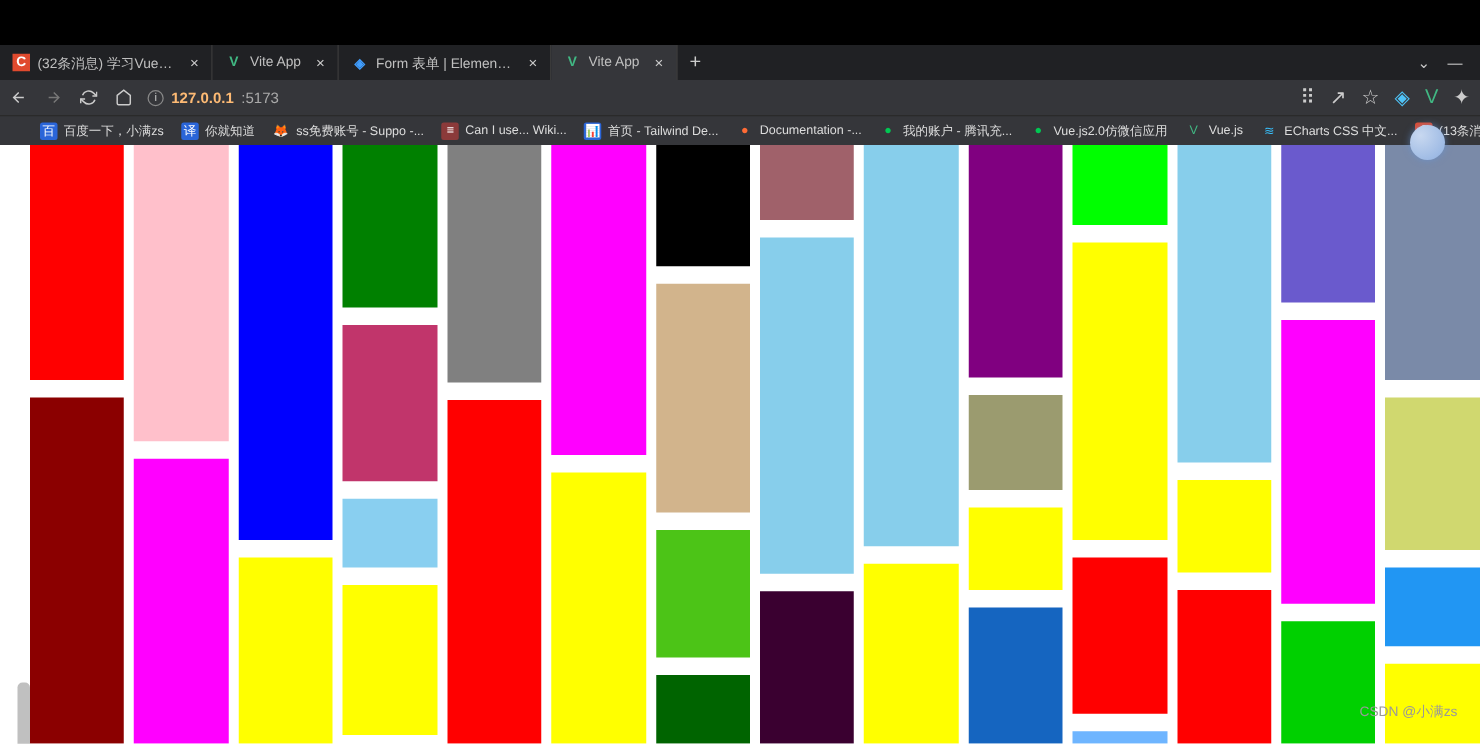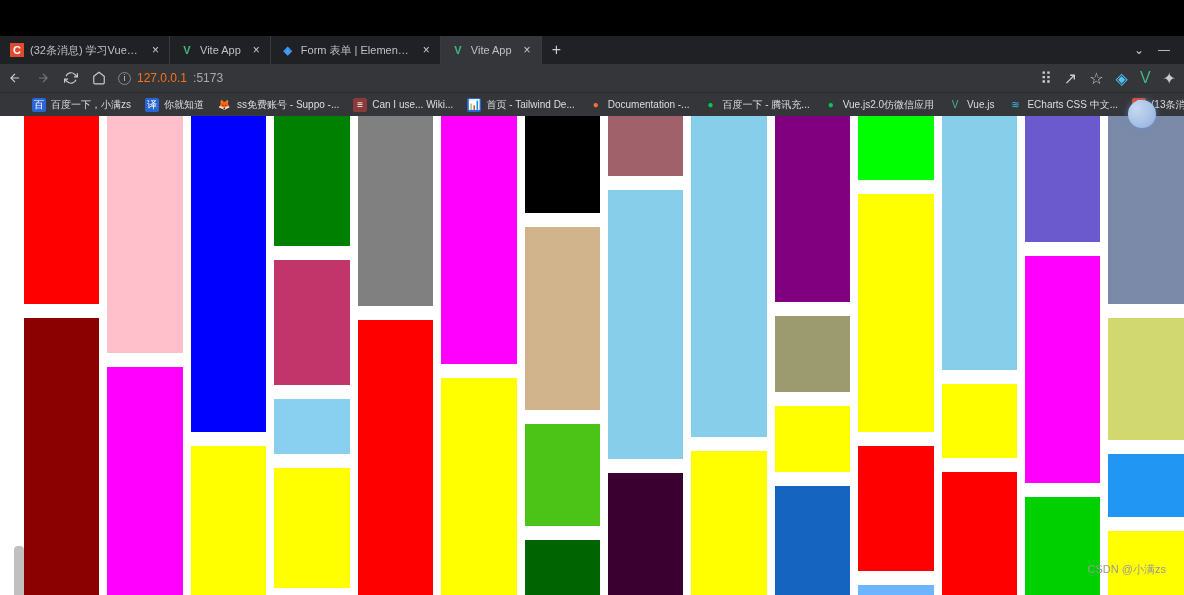--- a/index.html
+++ b/index.html
@@ -15,21 +15,21 @@
     .tab-title { white-space: nowrap; overflow: hidden; text-overflow: ellipsis; max-width: 110px; }
     .newtab { color: #ccc; padding: 0 10px; cursor: pointer; font-size: 16px; }
     .window-controls { margin-left: auto; display: flex; gap: 14px; padding-right: 14px; color: #ccc; }
     .window-btn { cursor: pointer; font-size: 12px; }
     
     .addrbar { background: #35363a; height: 28px; display: flex; align-items: center; padding: 0 8px; gap: 12px; }
     .nav-icons { display: flex; gap: 14px; color: #ccc; }
     .nav-icon { cursor: pointer; display: flex; align-items: center; }
     .url-area { display: flex; align-items: center; gap: 6px; color: #ccc; font-size: 12px; }
     .info-circle { border: 1px solid #888; border-radius: 50%; width: 13px; height: 13px; display: flex; align-items: center; justify-content: center; font-size: 9px; }
-    .url-host { color: #f97316; }
+    .url-host { color: #fdba74; font-weight: bold; }
     .url-port { color: #aaa; }
     .addr-right { margin-left: auto; display: flex; gap: 12px; color: #ccc; align-items: center; }
     .addr-icon { cursor: pointer; }
     
     .bookbar { background: #35363a; height: 24px; display: flex; align-items: center; padding: 0 14px 0 32px; gap: 14px; border-top: 1px solid #2a2a2a; overflow: hidden; }
     .bm { display: flex; align-items: center; gap: 5px; color: #ddd; font-size: 10px; white-space: nowrap; cursor: pointer; }
     .bm-icon { width: 14px; height: 14px; display: flex; align-items: center; justify-content: center; font-size: 10px; border-radius: 2px; }
     
     .content { position: absolute; top: 116px; left: 24px; right: 0; bottom: 0; overflow: hidden; }
     .masonry { display: flex; gap: 8px; height: 100%; padding-top: -8px;}
@@ -137,21 +137,21 @@
     <div class="bm">
       <span class="bm-icon" style="background: rgb(42, 101, 216); color: rgb(255, 255, 255);">📊</span>
       <span>首页 - Tailwind De...</span>
     </div>
     <div class="bm">
       <span class="bm-icon" style="background: transparent; color: rgb(255, 107, 53);">●</span>
       <span>Documentation -...</span>
     </div>
     <div class="bm">
       <span class="bm-icon" style="background: transparent; color: rgb(0, 200, 83);">●</span>
-      <span>百度一下 - 腾讯充...</span>
+      <span>我的账户 - 腾讯充...</span>
     </div>
     <div class="bm">
       <span class="bm-icon" style="background: transparent; color: rgb(0, 200, 83);">●</span>
       <span>Vue.js2.0仿微信应用</span>
     </div>
     <div class="bm">
       <span class="bm-icon" style="background: transparent; color: rgb(65, 184, 131);">V</span>
       <span>Vue.js</span>
     </div>
     <div class="bm">

